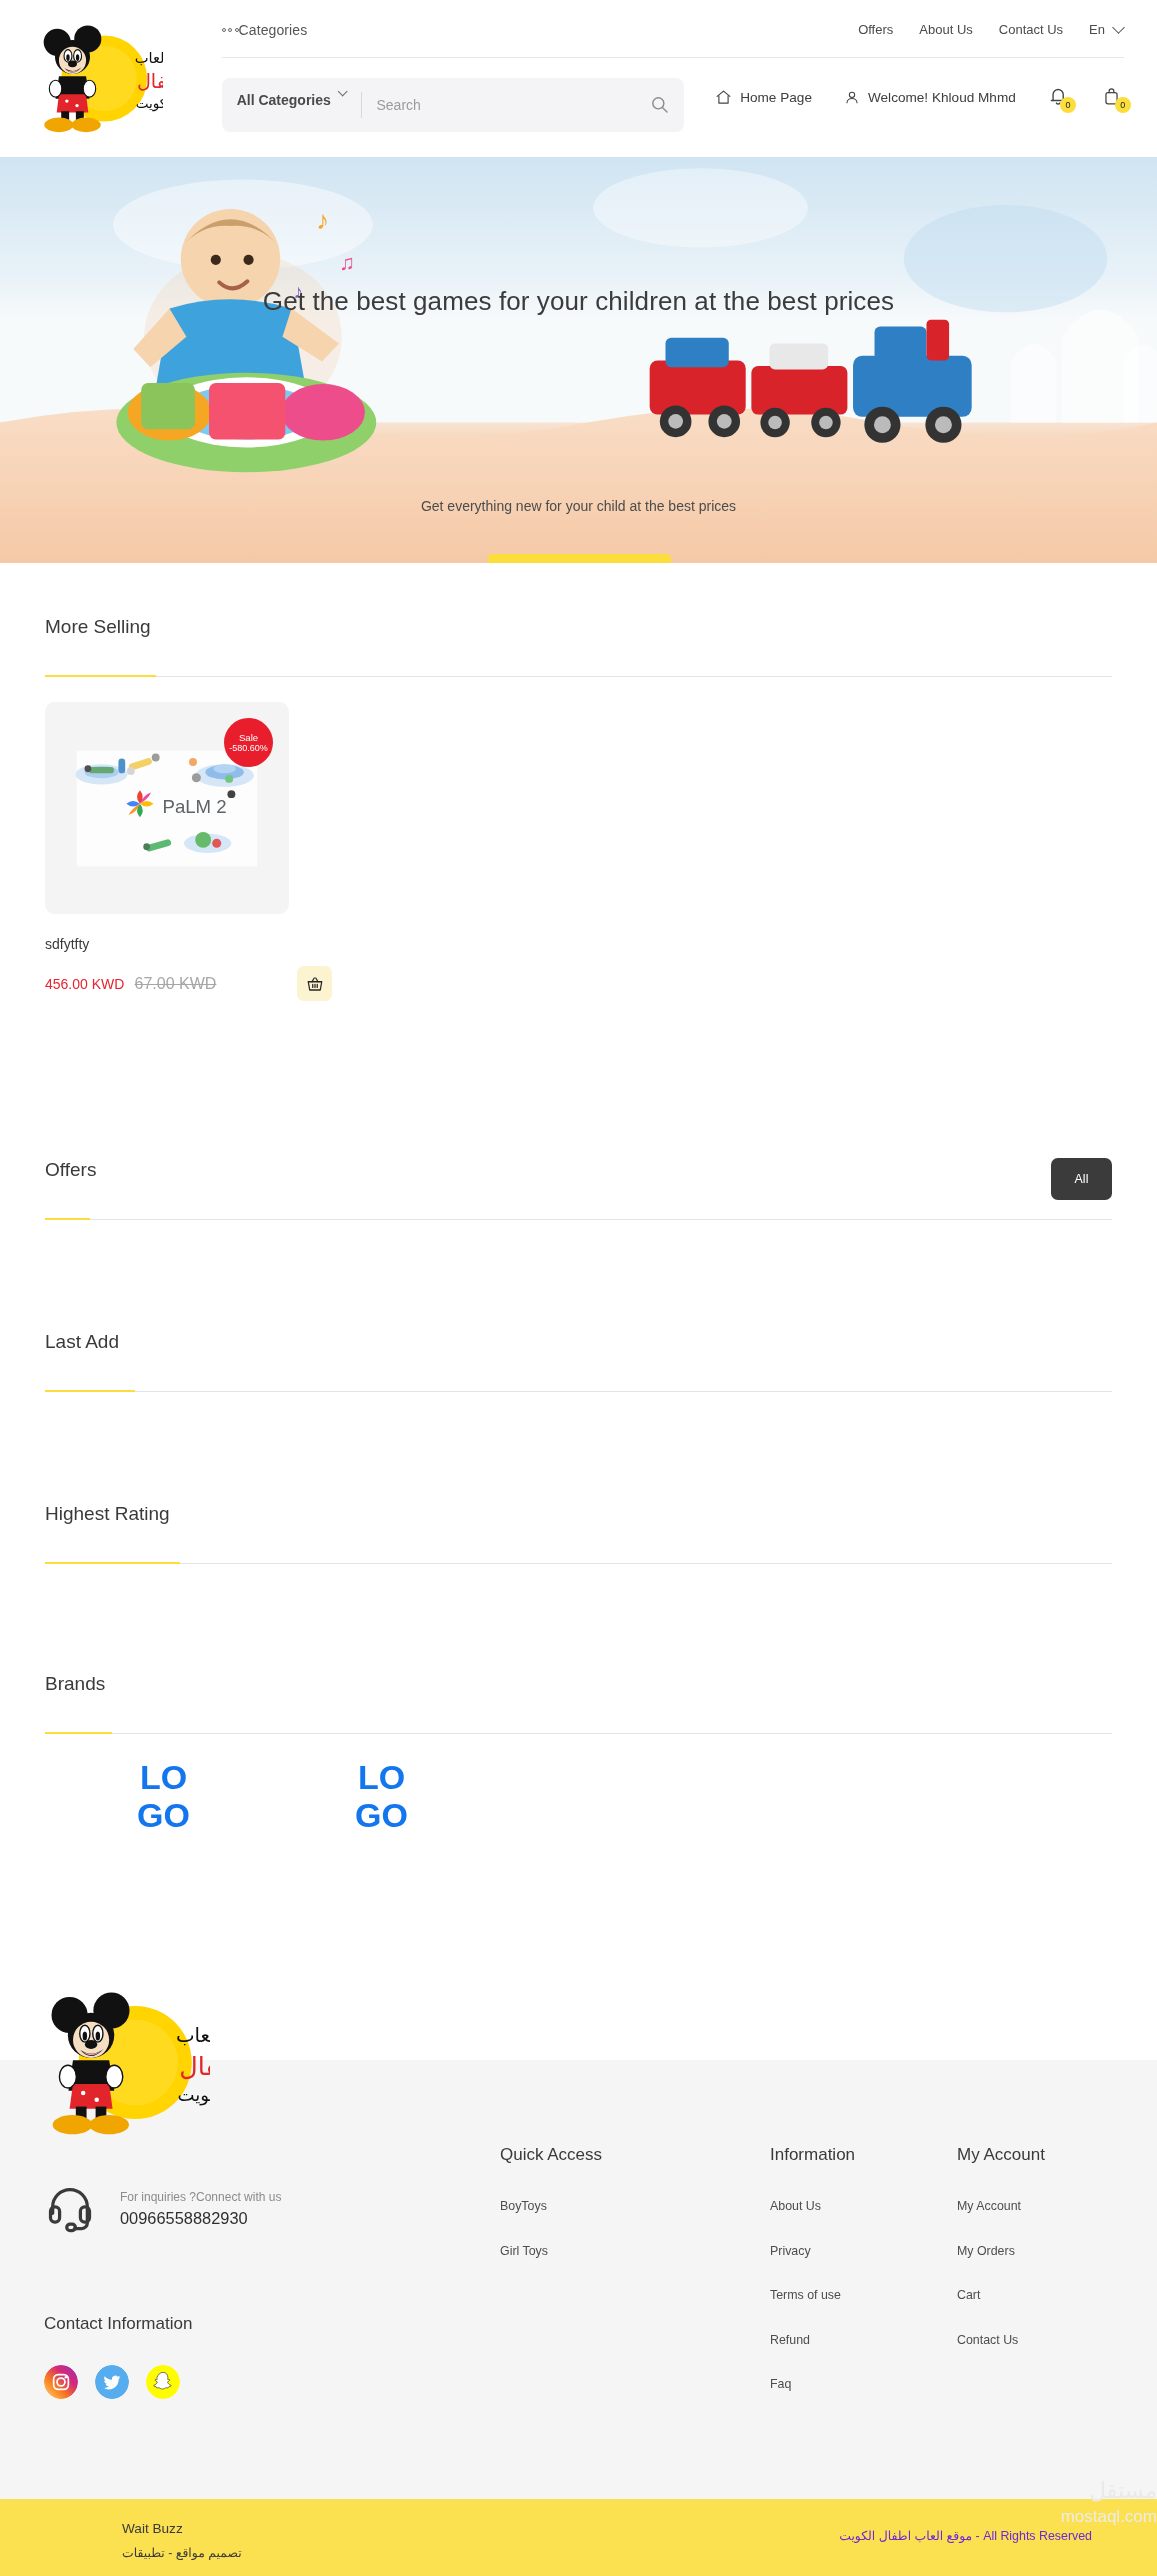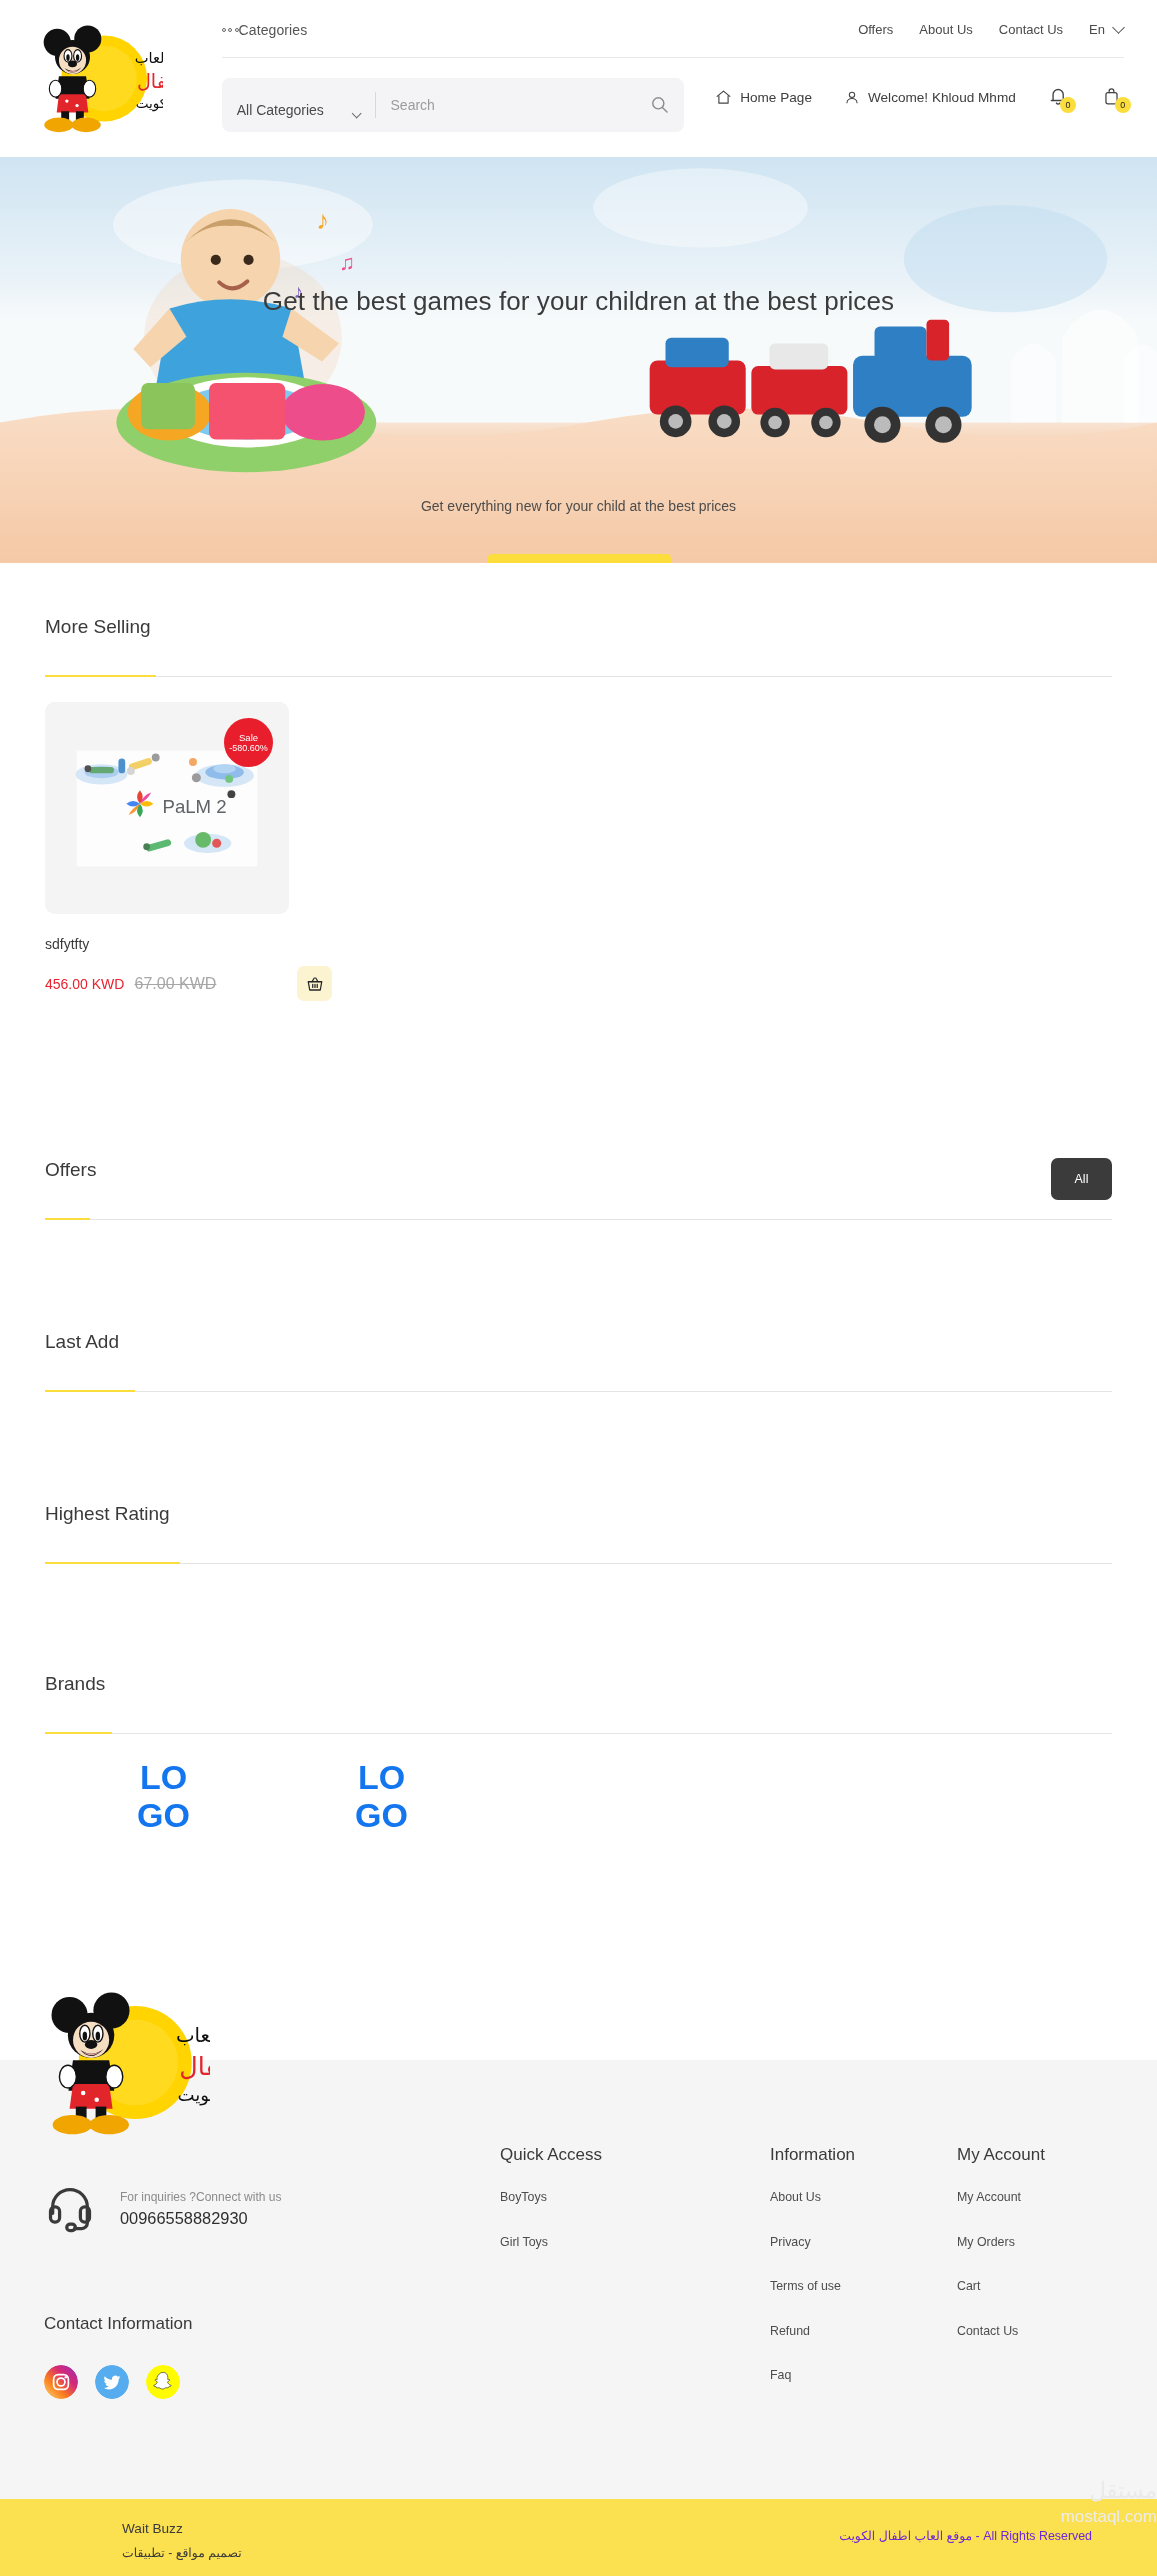--- a/index.html
+++ b/index.html
@@ -56,22 +56,22 @@
   
   .search-row {
     position: absolute; left: 222px; top: 75px; width: 904px; height: 59px;
     display: flex; align-items: center;
   }
   .search-box {
     width: 462px; height: 54px; background: #f4f4f6; border-radius: 8px;
     display: flex; align-items: center; padding: 0 14.7px;
   }
   .cat-select {
-    display: flex; align-items: flex-end; gap: 29px; padding-right: 14.7px;
-    border-right: 0.6px solid #d8d8db; height: 26px; cursor: pointer;
+    display: flex; align-items: flex-start; gap: 8px; padding-right: 14.7px;
+    border-right: 0.6px solid #d8d8db; height: 26px; cursor: pointer; font-weight: bold;
   }
   .cat-select span { font-size: 14px; color: #4a4a4a; white-space: nowrap; }
   .chev-sm {
     width: 7.3px; height: 7.3px; border-right: 1.4px solid #6a6a6a; border-bottom: 1.4px solid #6a6a6a;
     transform: rotate(45deg); margin-top: -3.4px;
   }
   .search-input {
     flex: 1; border: none; outline: none; background: transparent;
     font-size: 14px; color: #333; padding-left: 14.7px;
     font-family: "Liberation Sans", sans-serif;
@@ -170,21 +170,21 @@
     position: absolute; left: 44px; top: 123px;
     display: flex; align-items: center; gap: 24px;
   }
   .support-txt-1 { font-size: 12px; color: #8b8b8b; }
   .support-txt-2 { font-size: 16.4px; color: #2f2f2f; margin-top: 4.5px; }
   .contact-head { position: absolute; left: 44px; top: 254px; font-size: 17px; color: #3a3a3a; }
   .socials { position: absolute; left: 44px; top: 305px; display: flex; gap: 17px; }
   .soc { width: 34px; height: 34px; border-radius: 50%; cursor: pointer; display:block; }
 
   .fcol { position: absolute; top: 85px; }
-  .fcol h4 { font-size: 17px; color: #3a3a3a; font-weight: 400; margin-bottom: 25px; }
+  .fcol h4 { font-size: 17px; color: #3a3a3a; font-weight: 400; margin-bottom: 34px; }
   .fcol a {
     display: block; font-size: 12.4px; color: #4d4d4d; text-decoration: none;
     margin-bottom: 30.5px; cursor: pointer;
   }
 
   .watermark {
     position: absolute; left: 0; right: 0; top: 2477px; text-align: right;
     color: #eaeaea; font-size: 22.6px; z-index: 2; pointer-events: none;
   }
   .wm-sub { font-size: 17px; color: #ececec; margin-top: 3.4px; }

